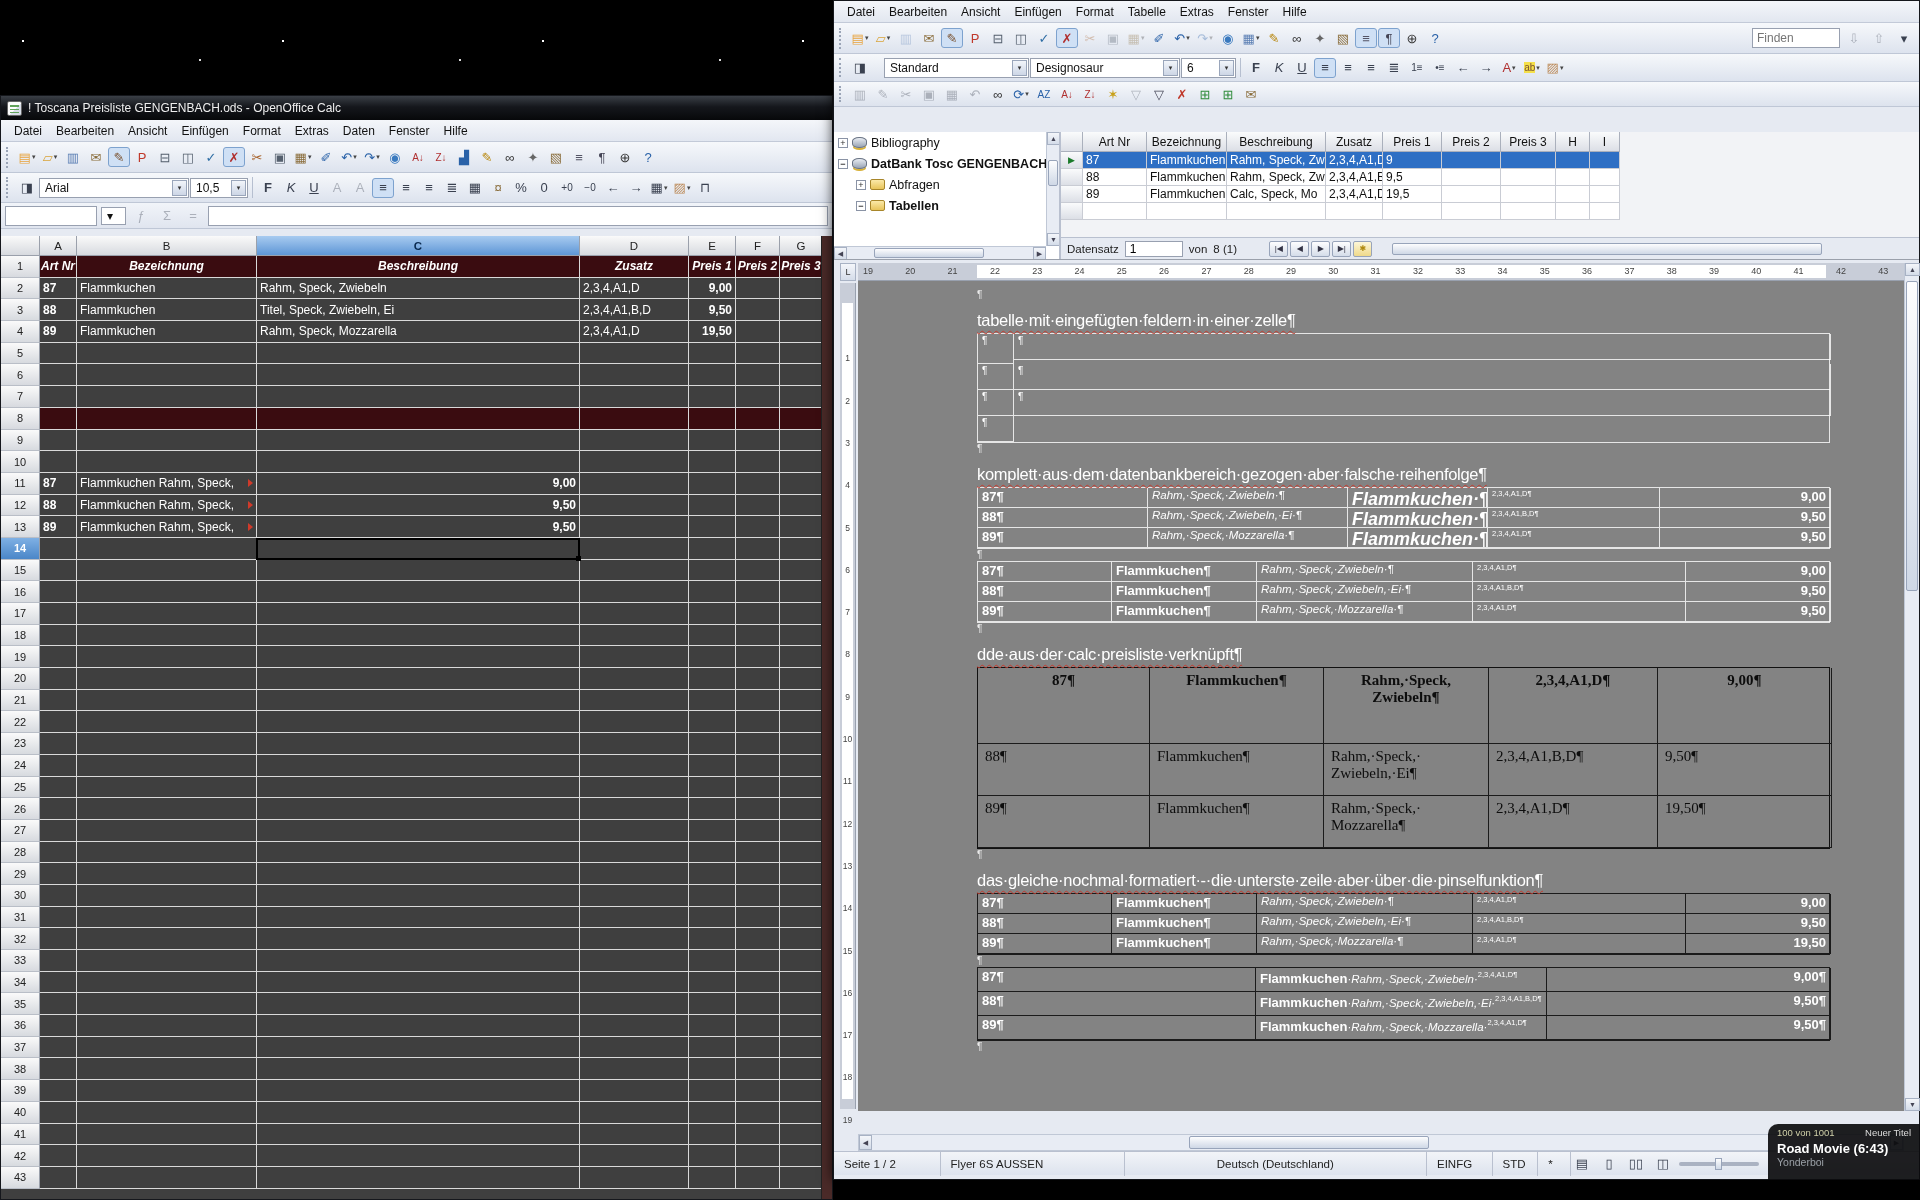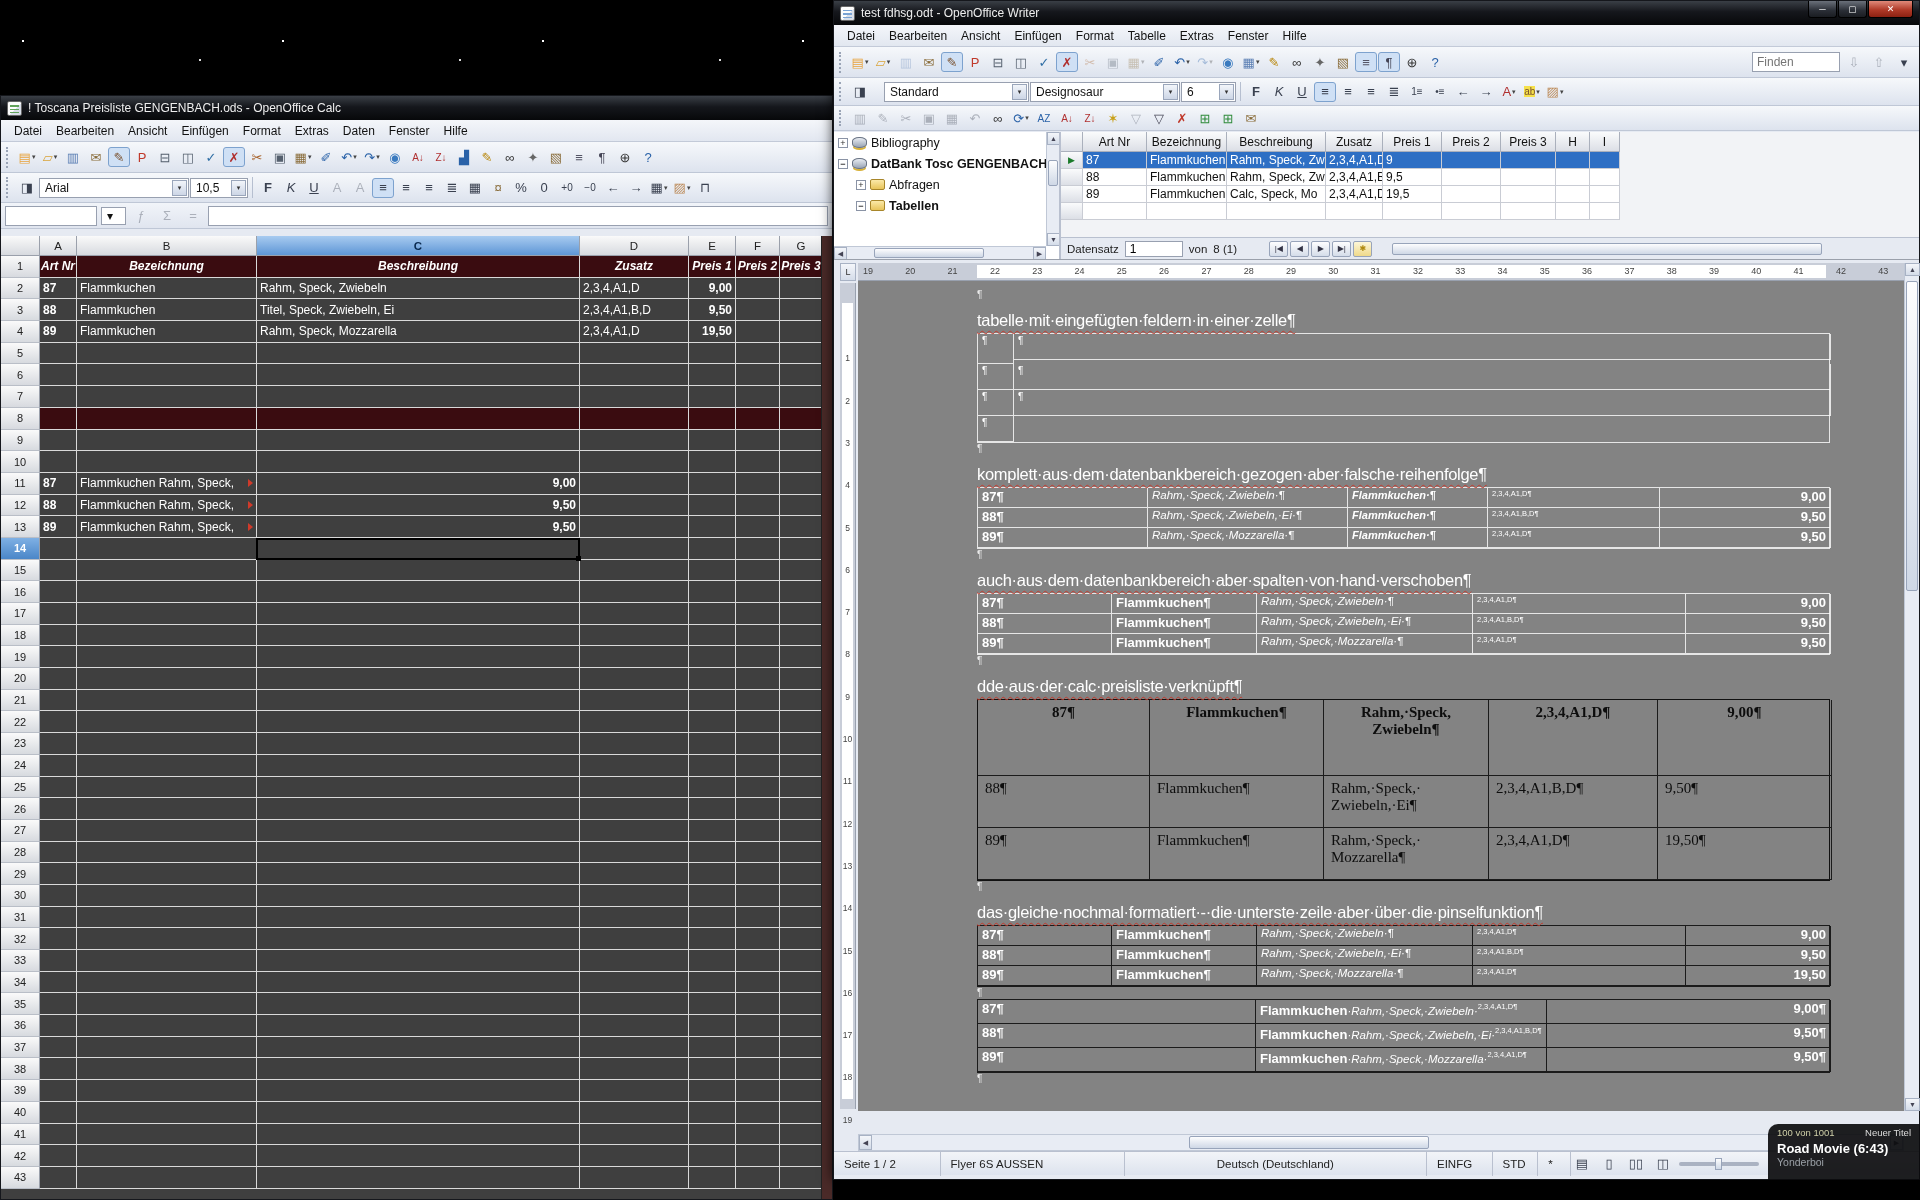--- a/index.html
+++ b/index.html
@@ -121,21 +121,21 @@
     text-decoration:underline; text-decoration-style:wavy; text-decoration-color:#c23b2e;
     text-decoration-thickness:1px; text-underline-offset:4px; width:fit-content; }
   .dtable { display:grid; border:1px solid rgba(255,255,255,.8); }
   .dtable.darkb { border-color:#1b1b1b; }
   .dcell { border-right:1px solid rgba(255,255,255,.8); border-bottom:1px solid rgba(255,255,255,.8);
     padding:1px 4px; position:relative; overflow:hidden; }
   .darkb .dcell { border-color:#1b1b1b; }
   .dcell:last-child, .dcell.rowend { }
   .dcell.num { font-weight:bold; font-size:13px; }
   .dcell.name { font-weight:bold; font-size:13px; }
-  .dcell.namei { font-weight:bold; font-style:italic; font-size:11px; }
+  .dcell.namei { font-weight:bold; font-style:italic; font-size:18px; }
   .dcell.desc { font-style:italic; font-size:11.5px; }
   .dcell.sup { font-size:7.5px; padding-top:1px; }
   .dcell.price { font-weight:bold; font-size:13px; text-align:right; } 
   .rowp::after { content:"¶"; position:absolute; right:-12px; top:2px; font-size:9px; color:#ddd; }
   .field { background:#bdbdbd; color:#fff; padding:0 3px; margin-right:6px; }
   .f-b { font-weight:bold; font-size:14px; }
   .f-i { font-style:italic; font-size:12px; color:#f4f4f4; }
   .f-s { font-size:8px; vertical-align:6px; }
   .dde { font-family:"Liberation Serif",serif; color:#0d0d0d; }
   .dde .dcell { font-size:15px; padding:4px 7px; }
@@ -788,29 +788,20 @@
         <span class="cell" style="width: 47px;"></span>
         <span class="cell" style="width: 44px;"></span>
         <span class="cell" style="width: 43px;"></span>
       </div>
       <div id="calc-selection" style="left: 255px; top: 302.1px; width: 324px; height: 22px;"></div>
     </div>
   <div id="calc-vscroll"></div>
 </div>
 
 <div class="window" id="writer">
-  <div class="titlebar">
-    <span class="appicon"></span>
-    <span>test fdhsg.odt - OpenOffice Writer</span>
-    <span class="winbtns">
-      <span class="winbtn">─</span>
-      <span class="winbtn">▢</span>
-      <span class="winbtn close">✕</span>
-    </span>
-  </div>
   <div class="menubar" id="writer-menubar">
       <span class="menu-item">Datei</span>
       <span class="menu-item">Bearbeiten</span>
       <span class="menu-item">Ansicht</span>
       <span class="menu-item">Einfügen</span>
       <span class="menu-item">Format</span>
       <span class="menu-item">Tabelle</span>
       <span class="menu-item">Extras</span>
       <span class="menu-item">Fenster</span>
       <span class="menu-item">Hilfe</span>
@@ -1227,21 +1218,20 @@
           <div class="dcell namei" style="height: 20px;">Flammkuchen·¶</div>
           <div class="dcell sup" style="height: 20px;">2,3,4,A1,B,D¶</div>
           <div class="dcell price rowp" style="height: 20px;">9,50</div>
           <div class="dcell num" style="height: 20px;">89¶</div>
           <div class="dcell desc" style="height: 20px;">Rahm,·Speck,·Mozzarella·¶</div>
           <div class="dcell namei" style="height: 20px;">Flammkuchen·¶</div>
           <div class="dcell sup" style="height: 20px;">2,3,4,A1,D¶</div>
           <div class="dcell price rowp" style="height: 20px;">9,50</div>
         </div>
         <div class="pil">¶</div>
-        <div class="dochead">auch·aus·dem·datenbankbereich·aber·spalten·von·hand·verschoben¶</div>
         <div class="dtable" style="grid-template-columns: 134px 145px 216px 213px 145px;">
           <div class="dcell num" style="height: 20px;">87¶</div>
           <div class="dcell name" style="height: 20px;">Flammkuchen¶</div>
           <div class="dcell desc" style="height: 20px;">Rahm,·Speck,·Zwiebeln·¶</div>
           <div class="dcell sup" style="height: 20px;">2,3,4,A1,D¶</div>
           <div class="dcell price rowp" style="height: 20px;">9,00</div>
           <div class="dcell num" style="height: 20px;">88¶</div>
           <div class="dcell name" style="height: 20px;">Flammkuchen¶</div>
           <div class="dcell desc" style="height: 20px;">Rahm,·Speck,·Zwiebeln,·Ei·¶</div>
           <div class="dcell sup" style="height: 20px;">2,3,4,A1,B,D¶</div>

